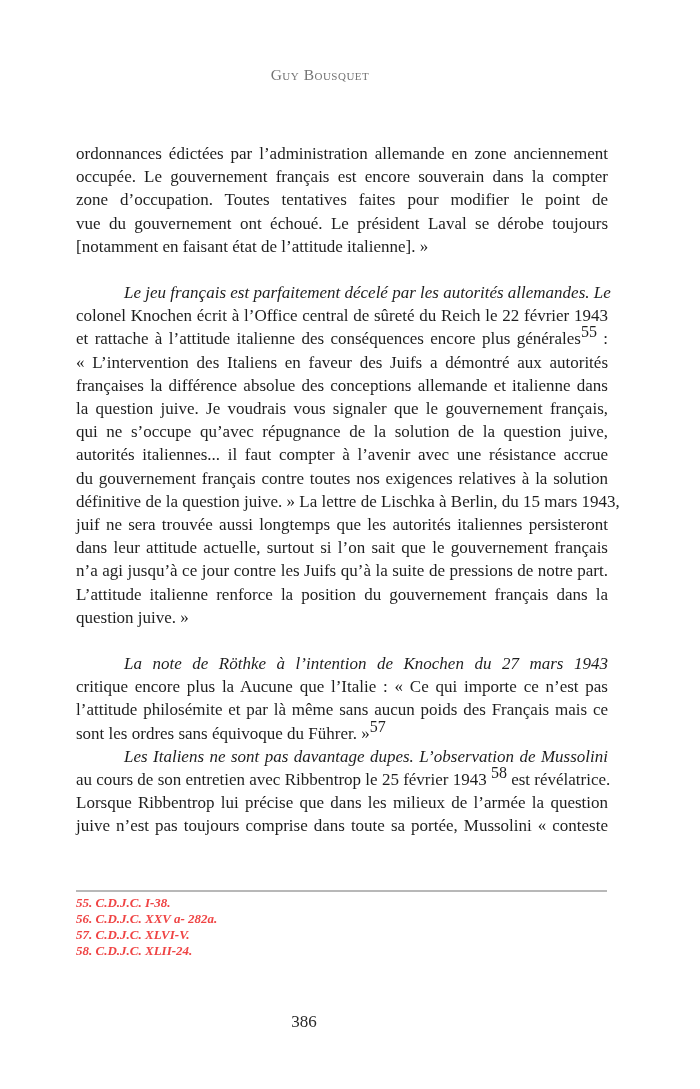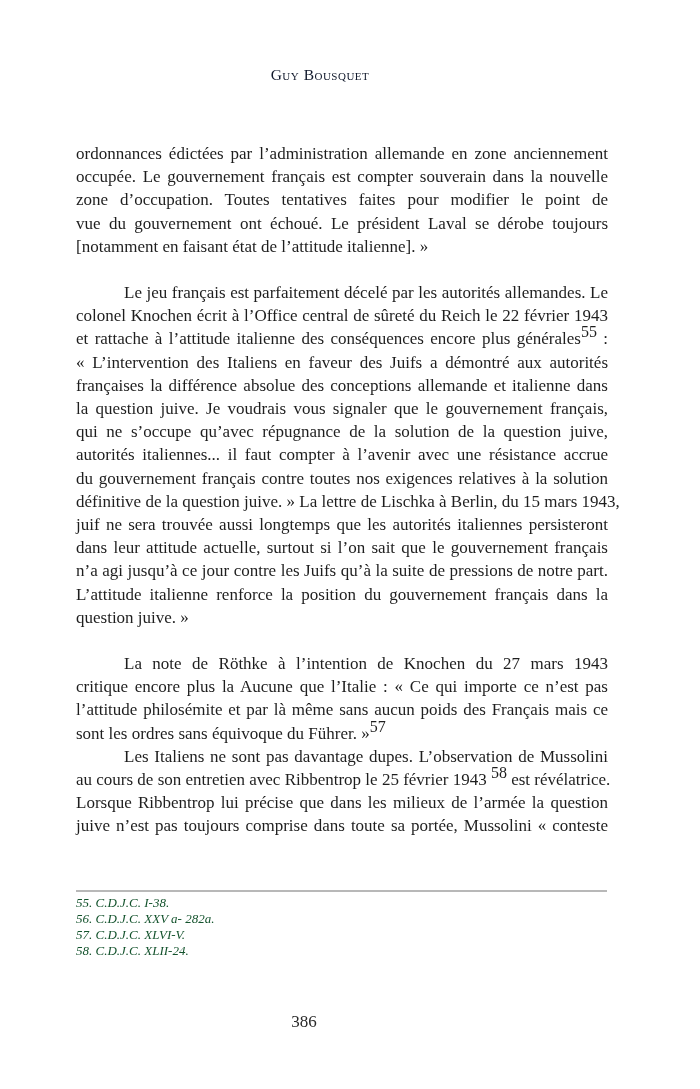--- a/index.html
+++ b/index.html
@@ -17,21 +17,21 @@
     }
     .running-head {
       position: absolute;
       top: 66px;
       left: 0;
       width: 640px;
       text-align: center;
       font-size: 15.5px;
       font-variant: small-caps;
       letter-spacing: 0.5px;
-      color: #0f172a;
+      color: #737373;
     }
     .text-block {
       position: absolute;
       left: 76px;
       top: 142px;
       width: 532px;
       font-size: 17px;
       line-height: 23.2px;
       text-align: justify;
       hyphens: none;
@@ -46,20 +46,21 @@
       display: block;
       text-align: justify;
       text-align-last: justify;
       white-space: nowrap;
     }
     .line.last {
       text-align-last: left;
     }
     .line.first-indent {
       padding-left: 48px;
+      font-style: italic;
     }
     sup {
       font-size: 16px;
       line-height: 0;
       vertical-align: 7px;
     }
     .rule {
       position: absolute;
       left: 76px;
       top: 890px;
@@ -67,21 +68,22 @@
       height: 2px;
       background: #b8b8b8;
     }
     .footnotes {
       position: absolute;
       left: 76px;
       top: 895px;
       font-size: 13px;
       line-height: 16px;
       font-style: italic;
-      color: #14532d;
+      color: #ef4444;
+      font-weight: bold;
     }
     .footnote {
       display: block;
     }
     .page-number {
       position: absolute;
       top: 1012px;
       left: 0;
       width: 608px;
       text-align: center;
@@ -91,21 +93,21 @@
   </style>
 </head>
 <body>
 
 <div class="running-head">Guy Bousquet</div>
 
 <div class="text-block">
 
   <p class="para">
     <span class="line">ordonnances édictées par l’administration allemande en zone anciennement</span>
-    <span class="line">occupée. Le gouvernement français est compter souverain dans la nouvelle</span>
+    <span class="line">occupée. Le gouvernement français est encore souverain dans la compter</span>
     <span class="line">zone d’occupation. Toutes tentatives faites pour modifier le point de</span>
     <span class="line">vue du gouvernement ont échoué. Le président Laval se dérobe toujours</span>
     <span class="line last">[notamment en faisant état de l’attitude italienne]. »</span>
   </p>
 
   <p class="para gap-before">
     <span class="line first-indent">Le jeu français est parfaitement décelé par les autorités allemandes. Le</span>
     <span class="line">colonel Knochen écrit à l’Office central de sûreté du Reich le 22 février 1943</span>
     <span class="line"><span>et rattache à l’attitude italienne des conséquences encore plus générales</span><sup>55</sup><span> :</span></span>
     <span class="line">« L’intervention des Italiens en faveur des Juifs a démontré aux autorités</span>

